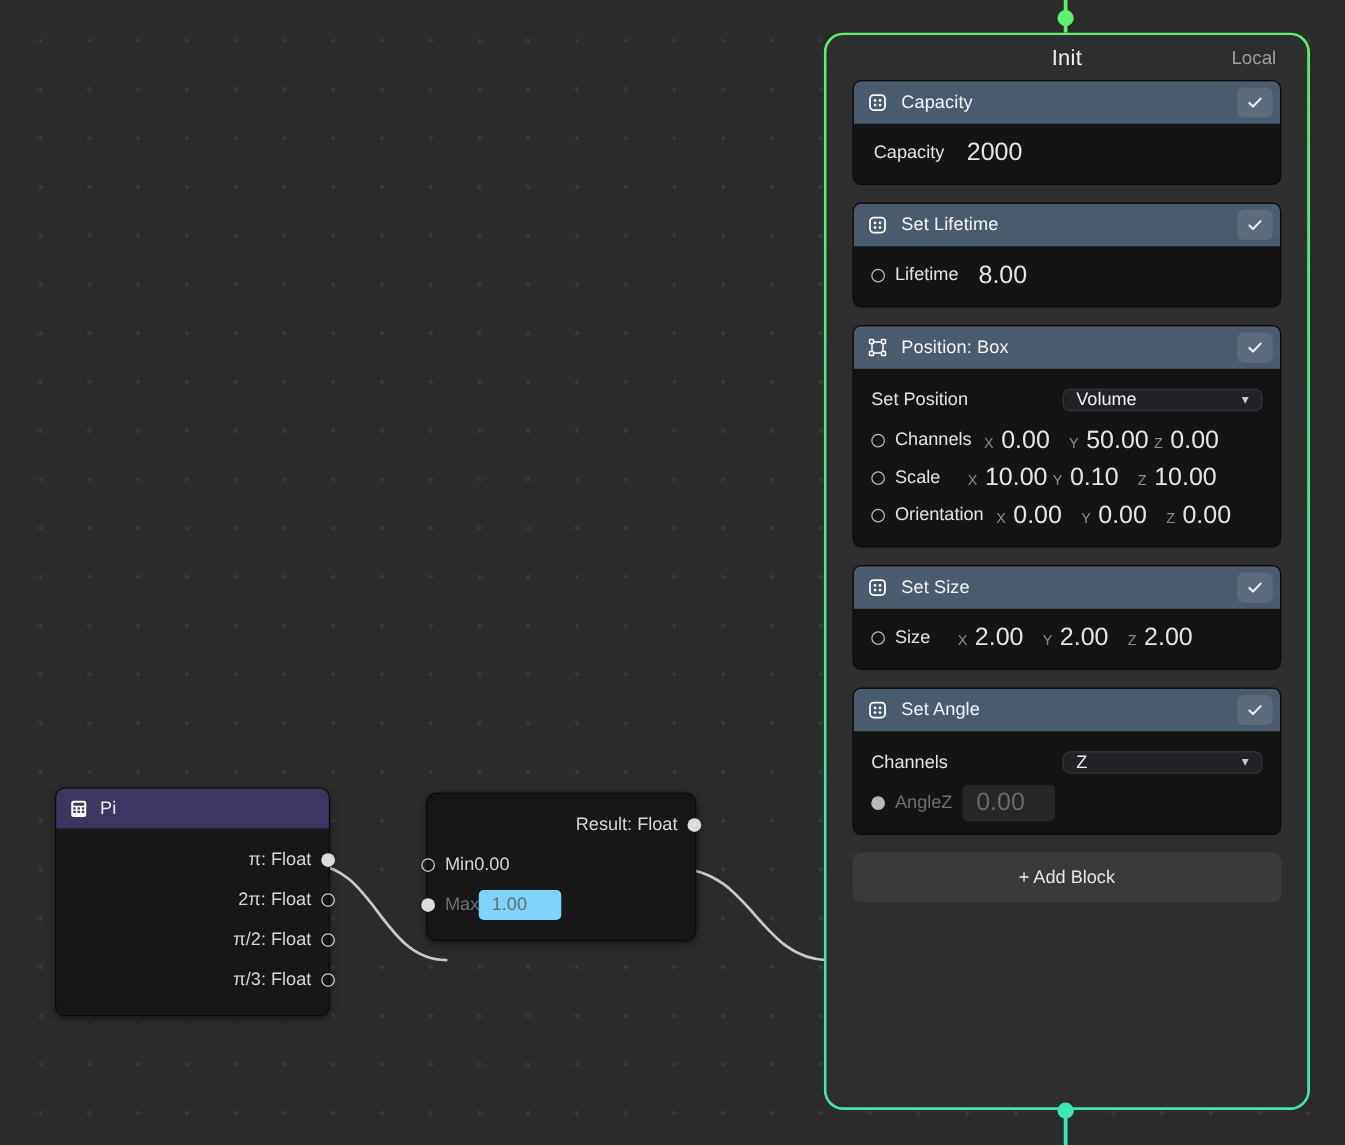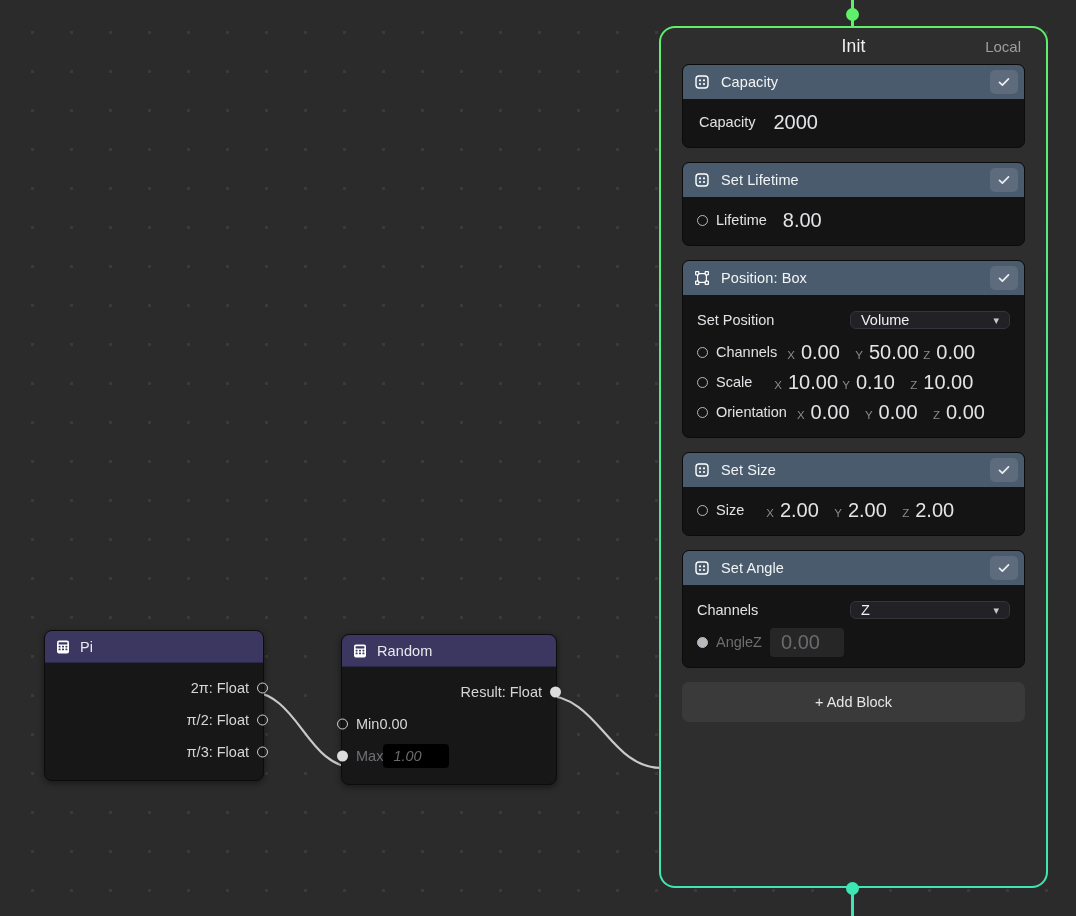--- a/index.html
+++ b/index.html
@@ -50,22 +50,22 @@
     display: flex; align-items: center;
     padding: 0 14px;
   }
   .port-row.out { justify-content: flex-end; }
   .port-row.in  { justify-content: flex-start; gap: 0; }
   .port-label { color: #d6d6da; font-size: 14.5px; white-space: nowrap; }
   .port-label.muted { color: #6f6f74; }
   .port-val { color: #d6d6da; font-size: 14.5px; }
   .port-val.muted { color: #6a6a6e; }
   .port-field {
-    background: #000000; border-radius: 4px;
-    padding: 3px 10px; min-width: 66px; font-style: italic;
+    background: #7dd3fc; border-radius: 4px;
+    padding: 3px 10px; min-width: 66px;
   }
 
   .port-dot {
     position: absolute;
     width: 11px; height: 11px;
     border-radius: 50%;
     top: 50%; transform: translateY(-50%);
   }
   .port-dot.right { right: -5px; }
   .port-dot.left  { left: -5px; }
@@ -209,50 +209,39 @@
           <rect x="10.4" y="6.8" width="2" height="1.7" rx="0.4" fill="#3c3761"></rect>
           <rect x="3.6" y="9.6" width="2" height="1.7" rx="0.4" fill="#3c3761"></rect>
           <rect x="7" y="9.6" width="2" height="1.7" rx="0.4" fill="#3c3761"></rect>
           <rect x="10.4" y="9.6" width="2" height="1.7" rx="0.4" fill="#3c3761"></rect>
         </svg>
       </span>
       <span class="node-title">Pi</span>
     </div>
     <div class="node-body">
       <div class="port-row out">
+        <span class="port-label">π: Float</span>
+        <span class="port-dot right filled"></span>
+      </div>
+      <div class="port-row out">
         <span class="port-label">2π: Float</span>
         <span class="port-dot right hollow"></span>
       </div>
       <div class="port-row out">
         <span class="port-label">π/2: Float</span>
         <span class="port-dot right hollow"></span>
       </div>
       <div class="port-row out">
         <span class="port-label">π/3: Float</span>
         <span class="port-dot right hollow"></span>
       </div>
     </div>
   </div>
 
   <div class="node" style="left:341px; top:634px; width:216px;">
-    <div class="node-header">
-      <span>
-        <svg class="icn" viewBox="0 0 16 16" fill="none">
-          <rect x="2" y="1.5" width="12" height="13" rx="2" fill="#ffffff"></rect>
-          <rect x="3.6" y="3.2" width="8.8" height="2.4" rx="0.6" fill="#3c3761"></rect>
-          <rect x="3.6" y="6.8" width="2" height="1.7" rx="0.4" fill="#3c3761"></rect>
-          <rect x="7" y="6.8" width="2" height="1.7" rx="0.4" fill="#3c3761"></rect>
-          <rect x="10.4" y="6.8" width="2" height="1.7" rx="0.4" fill="#3c3761"></rect>
-          <rect x="3.6" y="9.6" width="2" height="1.7" rx="0.4" fill="#3c3761"></rect>
-          <rect x="7" y="9.6" width="2" height="1.7" rx="0.4" fill="#3c3761"></rect>
-          <rect x="10.4" y="9.6" width="2" height="1.7" rx="0.4" fill="#3c3761"></rect>
-        </svg>
-      </span>
-      <span class="node-title">Random</span>
-    </div>
     <div class="node-body">
       <div class="port-row out">
         <span class="port-label">Result: Float</span>
         <span class="port-dot right filled"></span>
       </div>
       <div class="port-row in">
         <span class="port-dot left hollow"></span>
         <span class="port-label">Min</span>
         <span class="port-val">0.00</span>
       </div>

